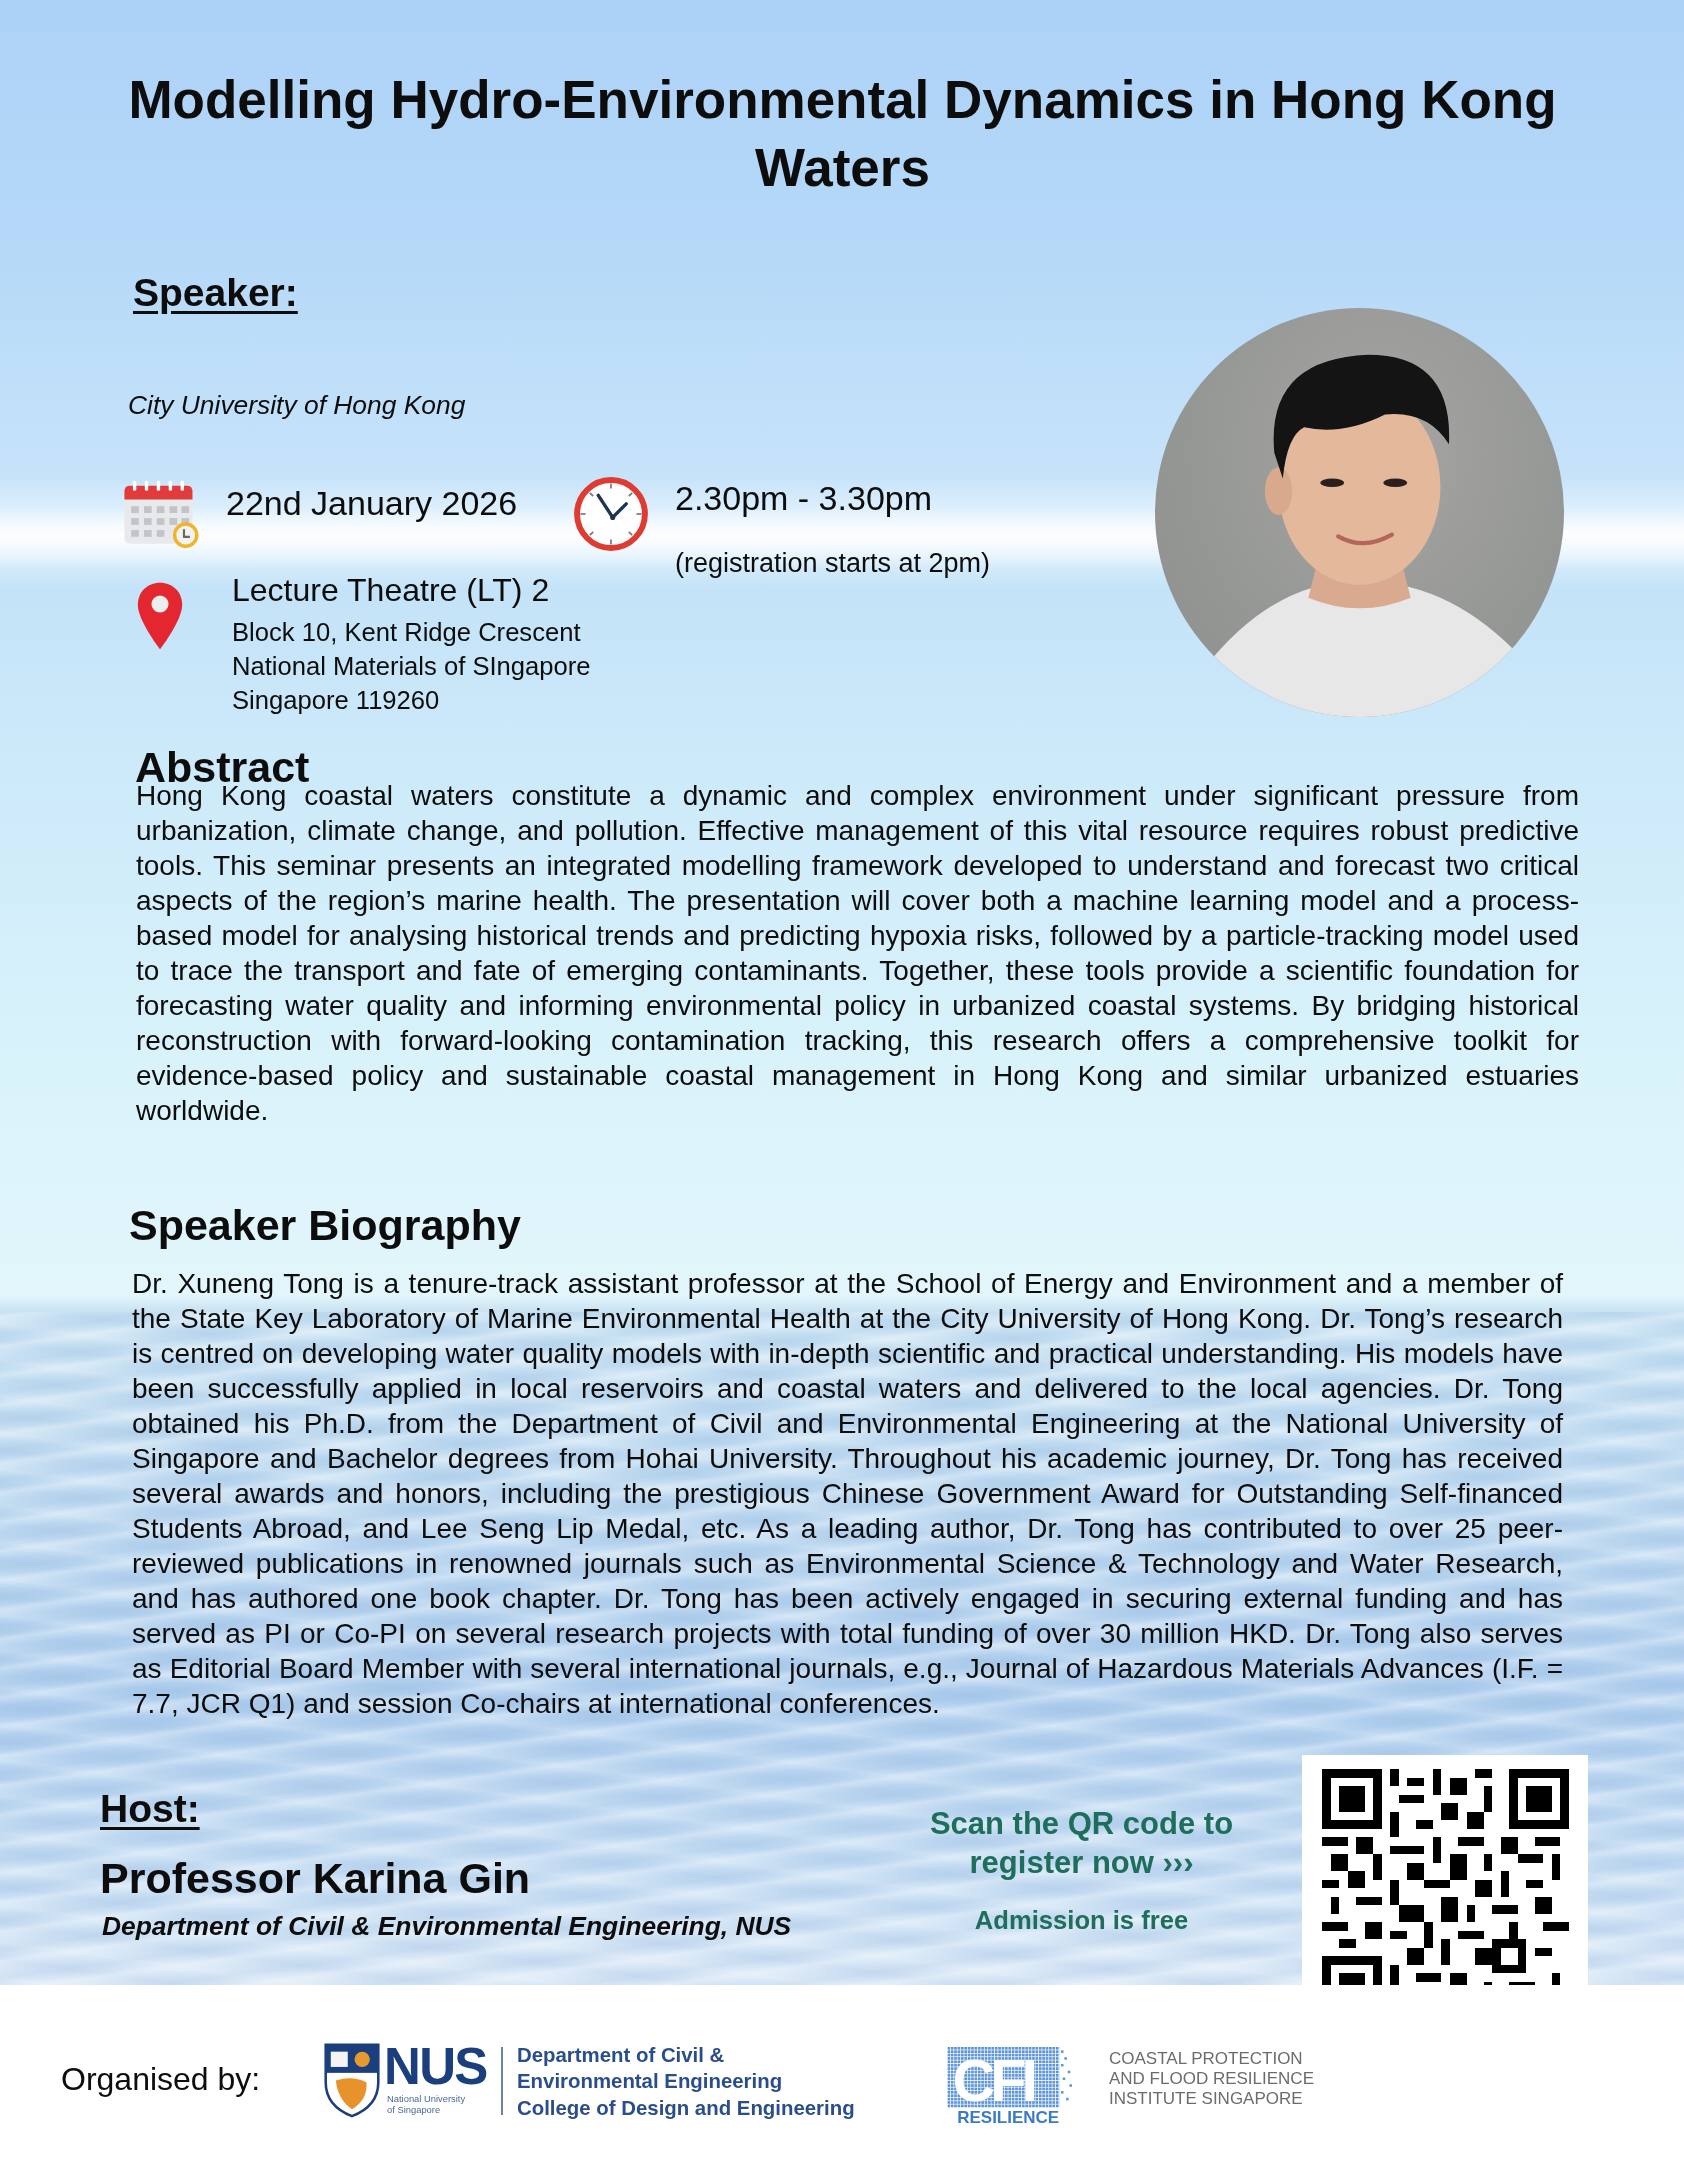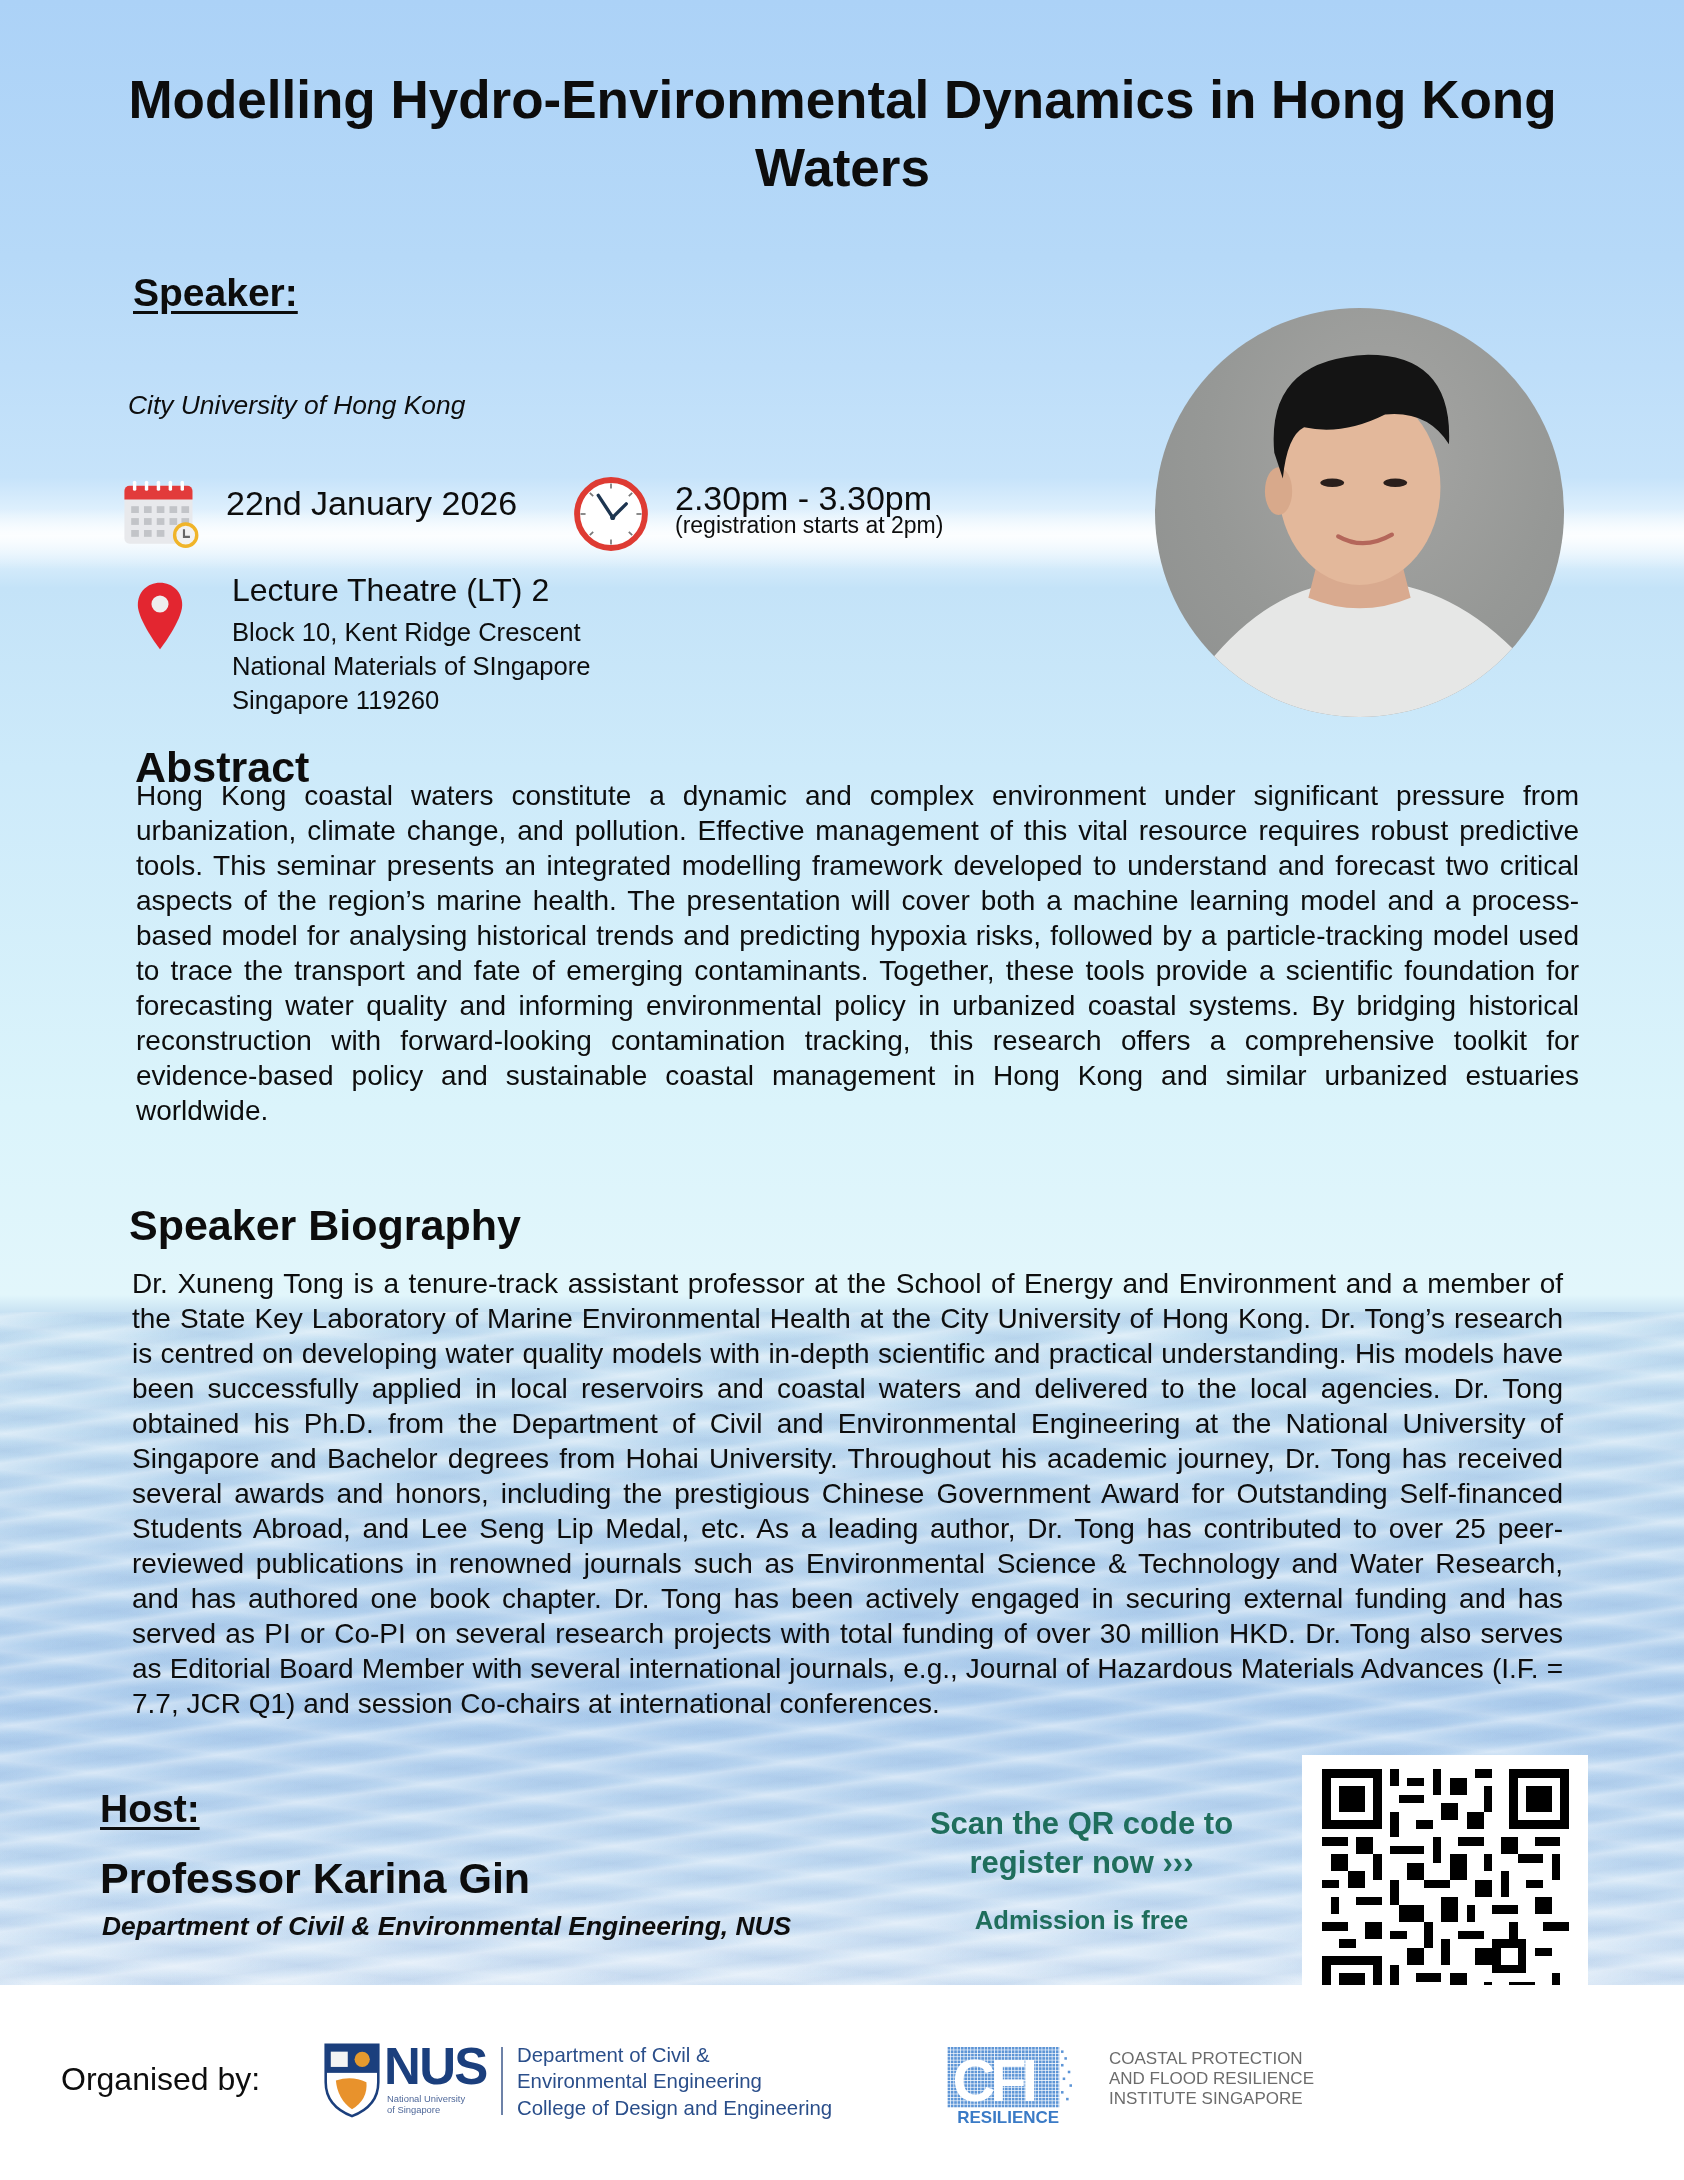--- a/index.html
+++ b/index.html
@@ -56,21 +56,21 @@
     font-size: 43px; font-weight: bold;
   }
   .speaker-affil {
     position: absolute; left: 128px; top: 390px;
     font-size: 26.4px; font-style: italic;
   }
   .cal-icon { position: absolute; left: 121px; top: 477px; width: 80px; height: 72px; }
   .date-text { position: absolute; left: 226px; top: 484px; font-size: 34px; }
   .clock-icon { position: absolute; left: 572px; top: 475px; width: 78px; height: 78px; }
   .time-text { position: absolute; left: 675px; top: 479px; font-size: 34px; }
-  .time-sub { position: absolute; left: 675px; top: 512px; font-size: 23px; }
+  .time-sub { position: absolute; left: 675px; top: 548px; font-size: 27px; }
   .pin-icon { position: absolute; left: 136px; top: 581px; width: 48px; height: 70px; }
   .venue-title { position: absolute; left: 232px; top: 572px; font-size: 32px; }
   .venue-lines { position: absolute; left: 232px; top: 615px; font-size: 25.6px; line-height: 34px; }
   .photo {
     position: absolute; left: 1155px; top: 308px; width: 409px; height: 409px;
     border-radius: 50%; overflow: hidden;
     background: radial-gradient(ellipse at 55% 35%, #a6a6a4 0%, #969896 55%, #8d8f8e 100%);
   }
   .section-h {
     position: absolute; font-size: 43px; font-weight: bold;
@@ -103,21 +103,21 @@
   .qr-box svg { position: absolute; left: 13.6px; top: 13.6px; }
   .footer {
     position: absolute; left: 0; top: 1985px; width: 1685px; height: 196px; background: #ffffff;
   }
   .organised { position: absolute; left: 61px; top: 2061px; font-size: 32px; }
   .nus-logo { position: absolute; left: 324px; top: 2040px; width: 554px; height: 94px; }
   .nus-shield { position: absolute; left: 0; top: 3.4px; width: 56px; height: 75px; }
   .nus-word { position: absolute; left: 60px; top: -3.4px; font-size: 51px; font-weight: bold; color: #1b3f7d; letter-spacing: -1.7px; }
   .nus-sub { position: absolute; left: 63px; top: 53px; font-size: 9.4px; line-height: 11px; color: #50699a; }
   .nus-divider { position: absolute; left: 177px; top: 6.8px; width: 1.7px; height: 68px; background: #6d82a8; }
-  .nus-dept { position: absolute; left: 193px; top: 1.7px; font-size: 20.4px; line-height: 26.4px; color: #2a4e8a; }
+  .nus-dept { position: absolute; left: 193px; top: 1.7px; font-size: 20.4px; line-height: 26.4px; color: #2a4e8a; font-weight: bold; }
   .cfi-logo { position: absolute; left: 947px; top: 2040px; width: 392px; height: 94px; }
   .cfi-mark { position: absolute; left: 0; top: 6.8px; width: 128px; height: 61px; }
   .cfi-sing { position: absolute; left: 10.2px; top: 68px; font-size: 17px; color: #3b7bc6; font-weight: bold; }
   .cfi-text { position: absolute; left: 162px; top: 8.5px; font-size: 17px; line-height: 20.4px; color: #6c6c6c; }
 </style>
 </head>
 <body>
 
 <div class="poster">
   <div class="horizon-glow"></div>

